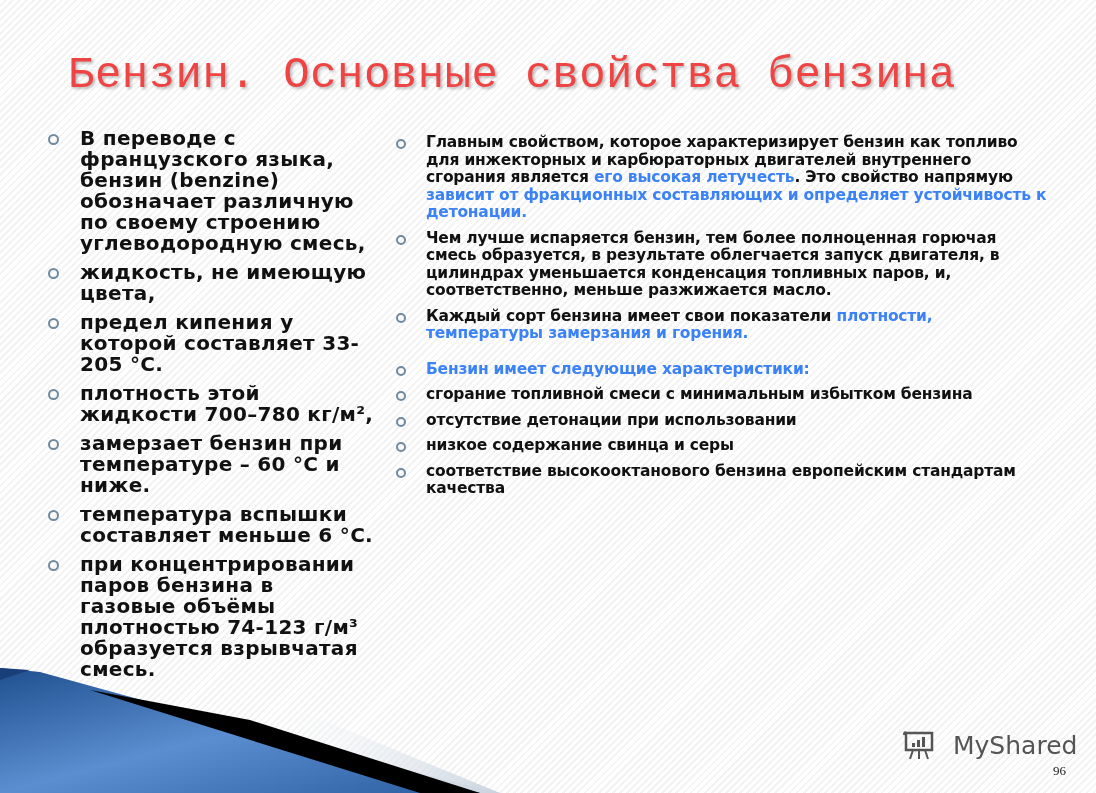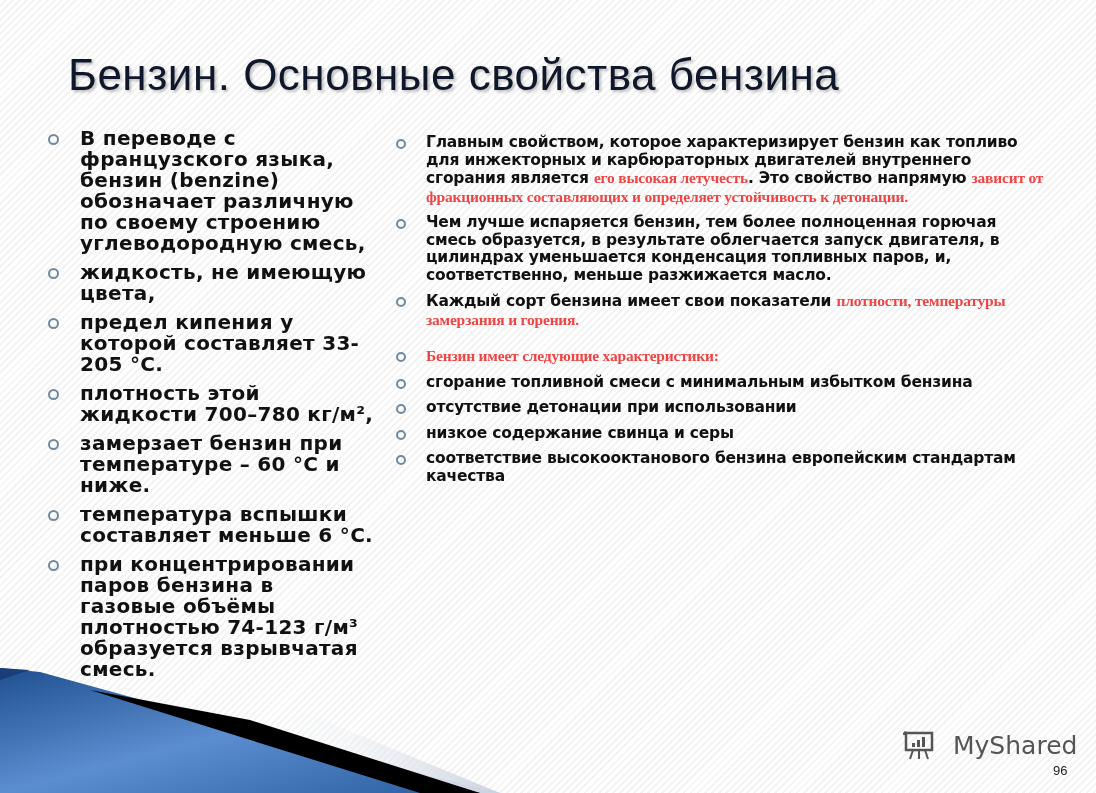--- a/index.html
+++ b/index.html
@@ -3,43 +3,43 @@
 <meta charset="utf-8">
 <style>
   html, body { margin:0; padding:0; }
   body {
     width:1096px; height:793px; position:relative; overflow:hidden;
     background: repeating-linear-gradient(135deg, #ffffff 0px, #ffffff 3px, #f3f3f3 3px, #f3f3f3 5px);
     font-family: "DejaVu Sans", sans-serif;
   }
   .title {
     position:absolute; left:68px; top:50px;
-    font-family: Liberation Sans, sans-serif;
-    font-size:44px; color:#0f172a; letter-spacing:0.5px;
+    font-family: Liberation Mono, monospace;
+    font-size:44px; color:#ef4444; letter-spacing:0.5px;
     text-shadow: 2px 2px 3px rgba(0,0,0,0.25);
     white-space:nowrap;
   }
   .col { position:absolute; margin:0; padding:0; list-style:none; }
   .col-left { left:44px; top:128px; width:330px; }
   .col-right { left:390px; top:134px; width:660px; }
   .col li { position:relative; padding-left:36px; color:#111; }
   .col-left li { font-size:20px; line-height:21px; margin-bottom:8px; font-weight:bold; letter-spacing:0.3px; }
   .col-right li { font-size:15.5px; line-height:17.5px; margin-bottom:8px; font-weight:bold; letter-spacing:-0.2px; }
   .bullet {
     position:absolute; left:4px; top:6px;
     width:7px; height:7px; border-radius:50%;
     border:2px solid #6f8aa0; box-sizing:content-box;
   }
   .col-right .bullet { left:6px; top:5px; width:6px; height:6px; }
-  .red { color:#ef4444;font-family:Liberation Serif, serif; }
+  .red { color:#3b82f6; }
   .gap { margin-top:18px; }
   .deco { position:absolute; left:0; top:0; width:1096px; height:793px; pointer-events:none; }
   .logo { position:absolute; left:903px; top:730px; display:flex; align-items:center; gap:18px; }
   .logo-text { font-family:"DejaVu Sans", sans-serif; font-size:25px; color:#555; }
-  .page-num { position:absolute; left:1053px; top:763px; font-family:Liberation Sans, sans-serif; font-size:13px; color:#222; }
+  .page-num { position:absolute; left:1053px; top:763px; font-family:Liberation Serif, serif; font-size:13px; color:#222; }
 </style>
 </head>
 <body>
 
 <svg class="deco" viewBox="0 0 1096 793">
   <defs>
     <linearGradient id="blueg" x1="0" y1="0" x2="1" y2="1">
       <stop offset="0" stop-color="#1f4f8f"></stop>
       <stop offset="0.5" stop-color="#5b8ed0"></stop>
       <stop offset="1" stop-color="#2a5ea0"></stop>

